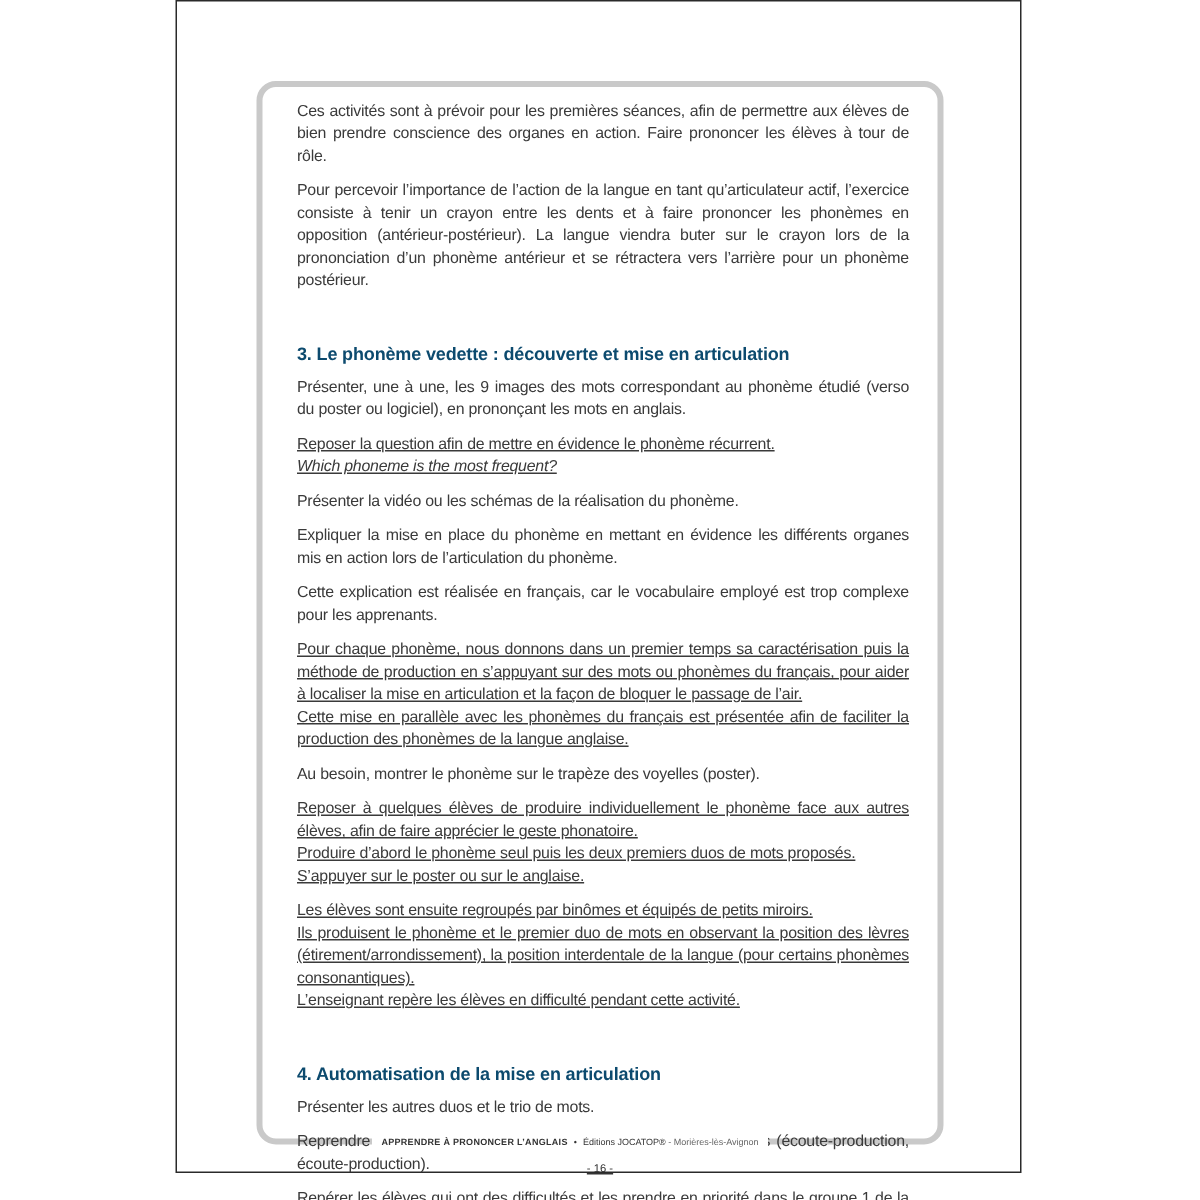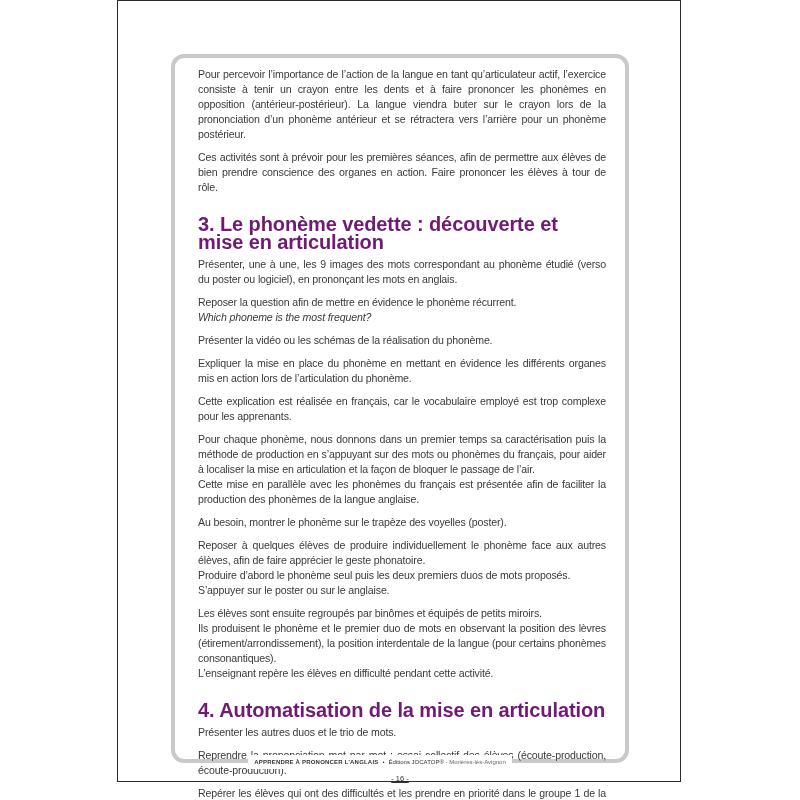--- a/index.html
+++ b/index.html
@@ -16,24 +16,24 @@
     .frame {
       position: absolute; left: 171px; top: 54px; width: 458px; height: 709px;
       border: 4px solid #c9c9c9; border-radius: 13px; box-sizing: border-box;
     }
     .content {
       position: absolute; left: 198px; top: 67px; width: 408px;
       color: #3a3a3a; font-size: 10.6px; line-height: 15px; letter-spacing: -0.15px;
     }
     .content p { margin: 0 0 8px 0; text-align: justify; }
     .content p.left { text-align: left; }
-    .content .line { display: block; }
+    .content .line { display: block; text-decoration: underline; }
     .content em { font-style: italic; }
     h2 {
-      margin: 20px 0 6px 0; font-size: 20px; line-height: 18px; font-weight: bold; color: #701a75;
+      margin: 32px 0 6px 0; font-size: 12px; line-height: 18px; font-weight: bold; color: #0c4a6e;
       letter-spacing: -0.1px;
     }
     .footer-band {
       position: absolute; left: 248px; top: 755px; width: 264px; height: 14px; background: #fff;
       text-align: center; white-space: nowrap; font-size: 6px; line-height: 14px; color: #333;
     }
     .footer-band .title { font-weight: bold; letter-spacing: 0.2px; }
     .footer-band .sep { margin: 0 4px; }
     .footer-band .pub { font-weight: normal; }
     .footer-band .city { color: #666; }
@@ -42,22 +42,22 @@
       font-size: 7.5px; color: #333; text-decoration: underline;
     }
   </style>
 </head>
 <body>
 
 <div class="page"></div>
 <div class="frame"></div>
 
 <div class="content">
+  <p>Ces activités sont à prévoir pour les premières séances, afin de permettre aux élèves de bien prendre conscience des organes en action. Faire prononcer les élèves à tour de rôle.</p>
   <p>Pour percevoir l’importance de l’action de la langue en tant qu’articulateur actif, l’exercice consiste à tenir un crayon entre les dents et à faire prononcer les phonèmes en opposition (antérieur-postérieur). La langue viendra buter sur le crayon lors de la prononciation d’un phonème antérieur et se rétractera vers l’arrière pour un phonème postérieur.</p>
-  <p>Ces activités sont à prévoir pour les premières séances, afin de permettre aux élèves de bien prendre conscience des organes en action. Faire prononcer les élèves à tour de rôle.</p>
 
   <h2>3. Le phonème vedette : découverte et mise en articulation</h2>
   <p>Présenter, une à une, les 9 images des mots correspondant au phonème étudié (verso du poster ou logiciel), en prononçant les mots en anglais.</p>
   <p class="left">
     <span class="line">Reposer la question afin de mettre en évidence le phonème récurrent.</span>
     <em class="line">Which phoneme is the most frequent?</em>
   </p>
   <p>Présenter la vidéo ou les schémas de la réalisation du phonème.</p>
   <p>Expliquer la mise en place du phonème en mettant en évidence les différents organes mis en action lors de l’articulation du phonème.</p>
   <p>Cette explication est réalisée en français, car le vocabulaire employé est trop complexe pour les apprenants.</p>

